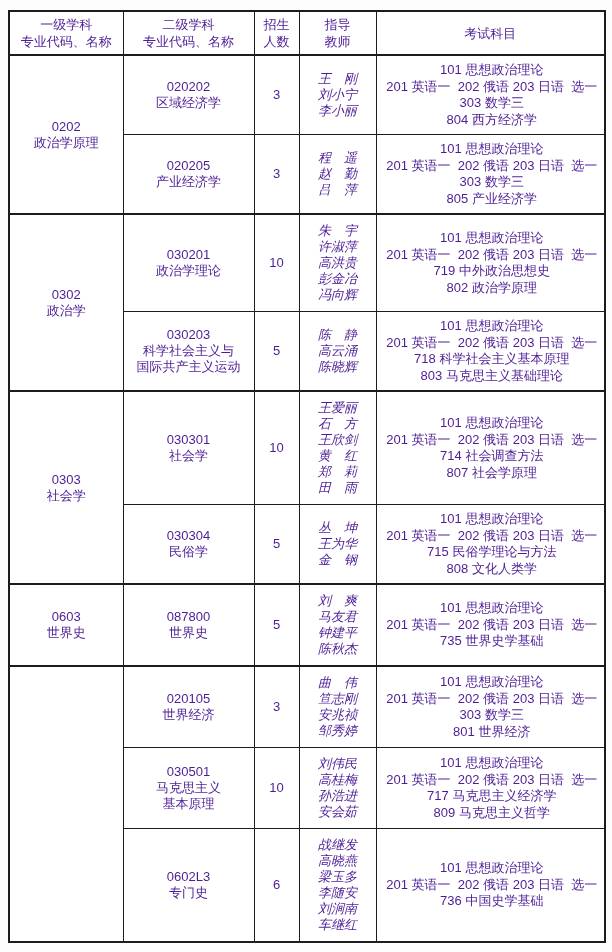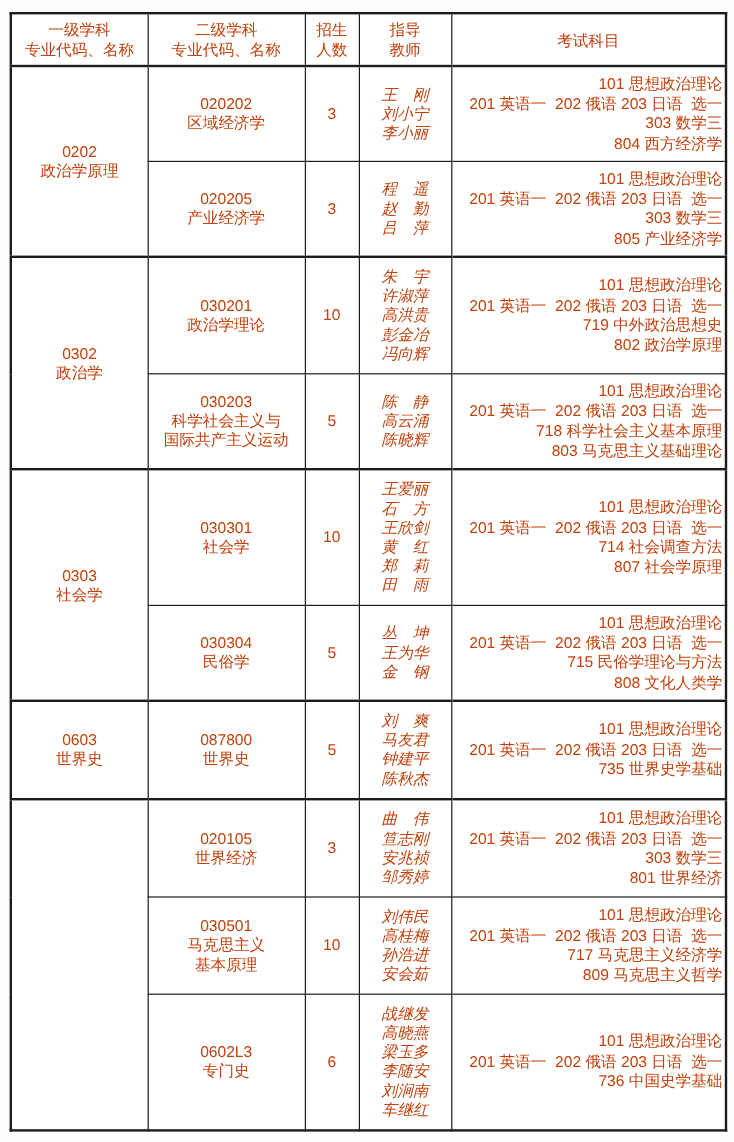--- a/index.html
+++ b/index.html
@@ -10,21 +10,21 @@
     padding: 10px 8px;
     background: #fdfdfd;
     font-family: "Liberation Sans", sans-serif;
     overflow: hidden;
   }
   table.admissions {
     border-collapse: collapse;
     table-layout: fixed;
     width: 596px;
     border: 2px solid #1c1c1c;
-    color: #c2410c;
+    color: #4c1d95;
     font-size: 13px;
   }
   col.c1 { width: 114px; }
   col.c2 { width: 131px; }
   col.c3 { width: 45px; }
   col.c4 { width: 77px; }
   col.c5 { width: 229px; }
   th, td {
     border: 1px solid #1c1c1c;
     vertical-align: middle;
@@ -33,21 +33,21 @@
   }
   thead th {
     font-weight: normal;
     padding: 4px 2px;
     line-height: 17px;
     border-bottom-width: 2px;
   }
   tbody td { padding: 8px 2px; line-height: 16px; }
   tr.group-start td { border-top-width: 2px; }
   td.exams {
-    text-align: right;
+    text-align: center;
     padding: 6px 2px 6px 5px;
     line-height: 16.5px;
   }
   td.exams div { white-space: pre-wrap; }
   td.teachers div { white-space: pre; font-style: italic; }
 </style>
 </head>
 <body>
 
 <div class="page">

